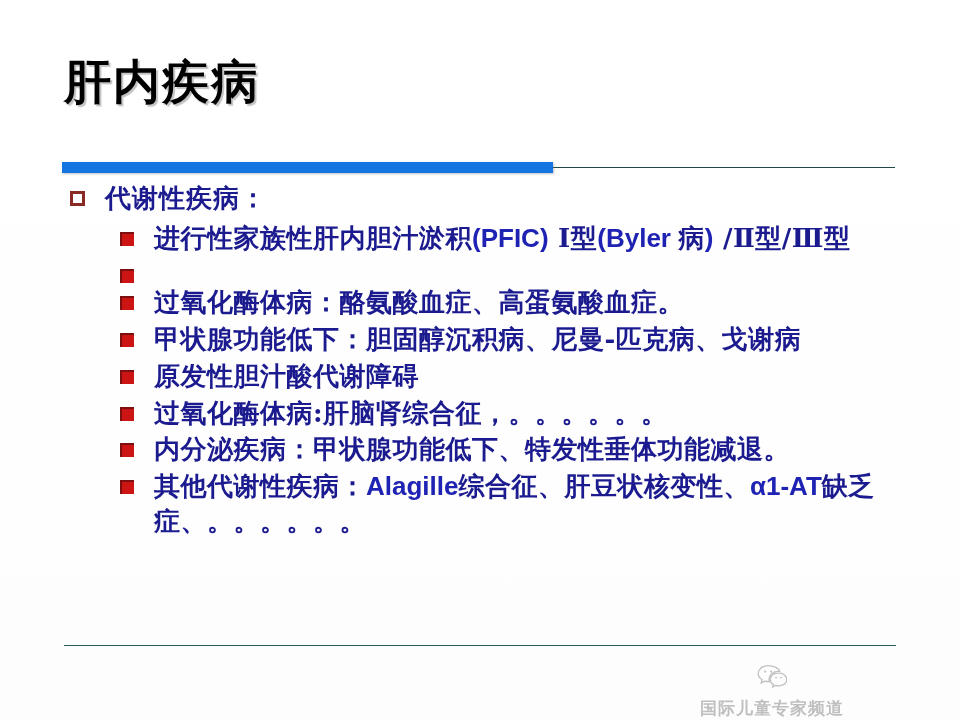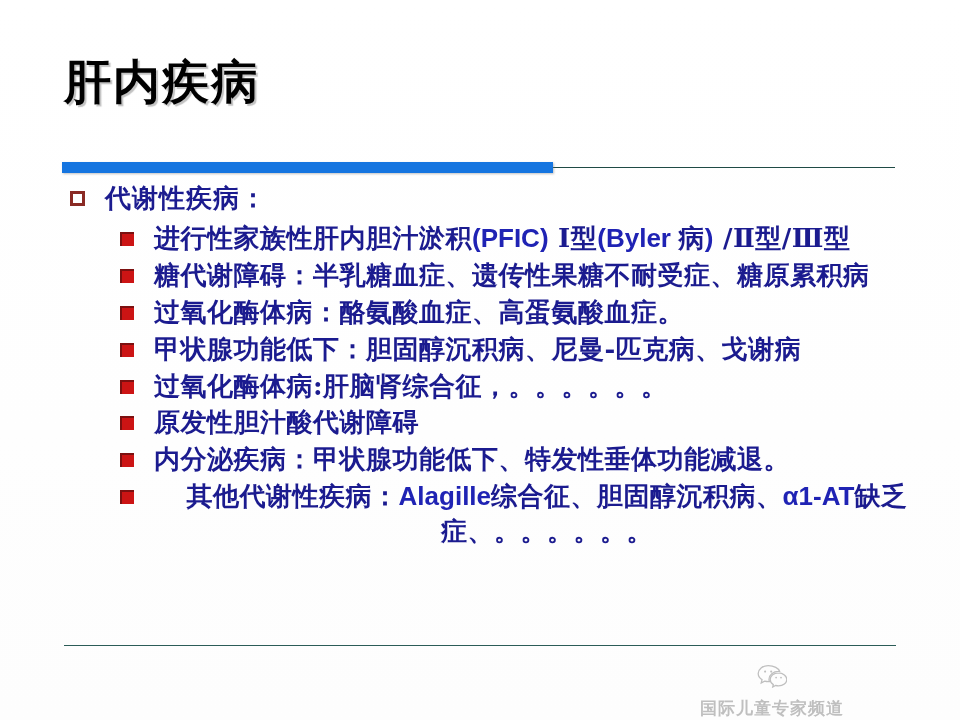--- a/index.html
+++ b/index.html
@@ -12,21 +12,20 @@
     background: #ffffff;
     font-family: "Liberation Serif", "DejaVu Serif", serif;
     overflow: hidden;
   }
   #slide {
     position: relative;
     width: 960px;
     height: 720px;
     background: linear-gradient(180deg, #ffffff 0%, #fefefe 60%, #fdfdfd 100%);
     overflow: hidden;
-    text-align: center;
   }
 
   
   #slide-title {
     position: absolute;
     left: 64px;
     top: 57px;
     font-family: "DejaVu Serif", "Liberation Serif", serif;
     font-size: 47px;
     font-weight: bold;
@@ -184,45 +183,44 @@
         <span class="bullet-hollow-square"></span>
         <span class="lvl1-text">代谢性疾病：</span>
       </div>
       <div class="lvl2-list">
         <div class="lvl2-row">
           <span class="bullet-filled-square"></span>
           <span class="lvl2-text"><span>进行性家族性肝内胆汁淤积</span><span class="latin">(PFIC)</span><span> Ⅰ型</span><span class="latin">(Byler </span><span>病</span><span class="latin">)</span><span> /Ⅱ型/Ⅲ型</span></span>
         </div>
         <div class="lvl2-row">
           <span class="bullet-filled-square"></span>
-          <span class="lvl2-text"><span>糖代谢障碍：半乳糖血症、遗传性果糖不耐受症、糖原累积病</span></span>
         </div>
         <div class="lvl2-row">
           <span class="bullet-filled-square"></span>
           <span class="lvl2-text"><span>过氧化酶体病：酪氨酸血症、高蛋氨酸血症。</span></span>
         </div>
         <div class="lvl2-row">
           <span class="bullet-filled-square"></span>
           <span class="lvl2-text"><span>甲状腺功能低下：胆固醇沉积病、尼曼-匹克病、戈谢病</span></span>
         </div>
         <div class="lvl2-row">
           <span class="bullet-filled-square"></span>
+          <span class="lvl2-text"><span>原发性胆汁酸代谢障碍</span></span>
+        </div>
+        <div class="lvl2-row">
+          <span class="bullet-filled-square"></span>
           <span class="lvl2-text"><span>过氧化酶体病:肝脑肾综合征，。。。。。。</span></span>
         </div>
         <div class="lvl2-row">
           <span class="bullet-filled-square"></span>
-          <span class="lvl2-text"><span>原发性胆汁酸代谢障碍</span></span>
-        </div>
-        <div class="lvl2-row">
-          <span class="bullet-filled-square"></span>
           <span class="lvl2-text"><span>内分泌疾病：甲状腺功能低下、特发性垂体功能减退。</span></span>
         </div>
         <div class="lvl2-row">
           <span class="bullet-filled-square"></span>
-          <span class="lvl2-text"><span>其他代谢性疾病：</span><span class="latin">Alagille</span><span>综合征、胆固醇沉积病、</span><span class="latin">α1-AT</span><span>缺乏症、。。。。。。</span></span>
+          <span class="lvl2-text"><span>其他代谢性疾病：</span><span class="latin">Alagille</span><span>综合征、肝豆状核变性、</span><span class="latin">α1-AT</span><span>缺乏症、。。。。。。</span></span>
         </div>
       </div>
     </div>
 
   <div id="bottom-rule"></div>
 
   <div id="watermark">
     <span class="wechat-icon">
       <svg viewBox="0 0 30 24" width="30" height="24" aria-hidden="true">
         <path d="M11.2 1.6C5.6 1.6 1.2 5.2 1.2 9.5c0 2.5 1.5 4.7 3.8 6.1L4.2 19l3.5-1.9c1.1 .3 2.3 .5 3.5 .5 .4 0 .8 0 1.2-.1 -.3-.7-.4-1.5-.4-2.3 0-4.3 4.2-7.8 9.5-7.8 .4 0 .8 0 1.2 .1C21.8 4.2 17 1.6 11.2 1.6z" fill="none" stroke="#9a9a9a" stroke-width="1.3"></path>

